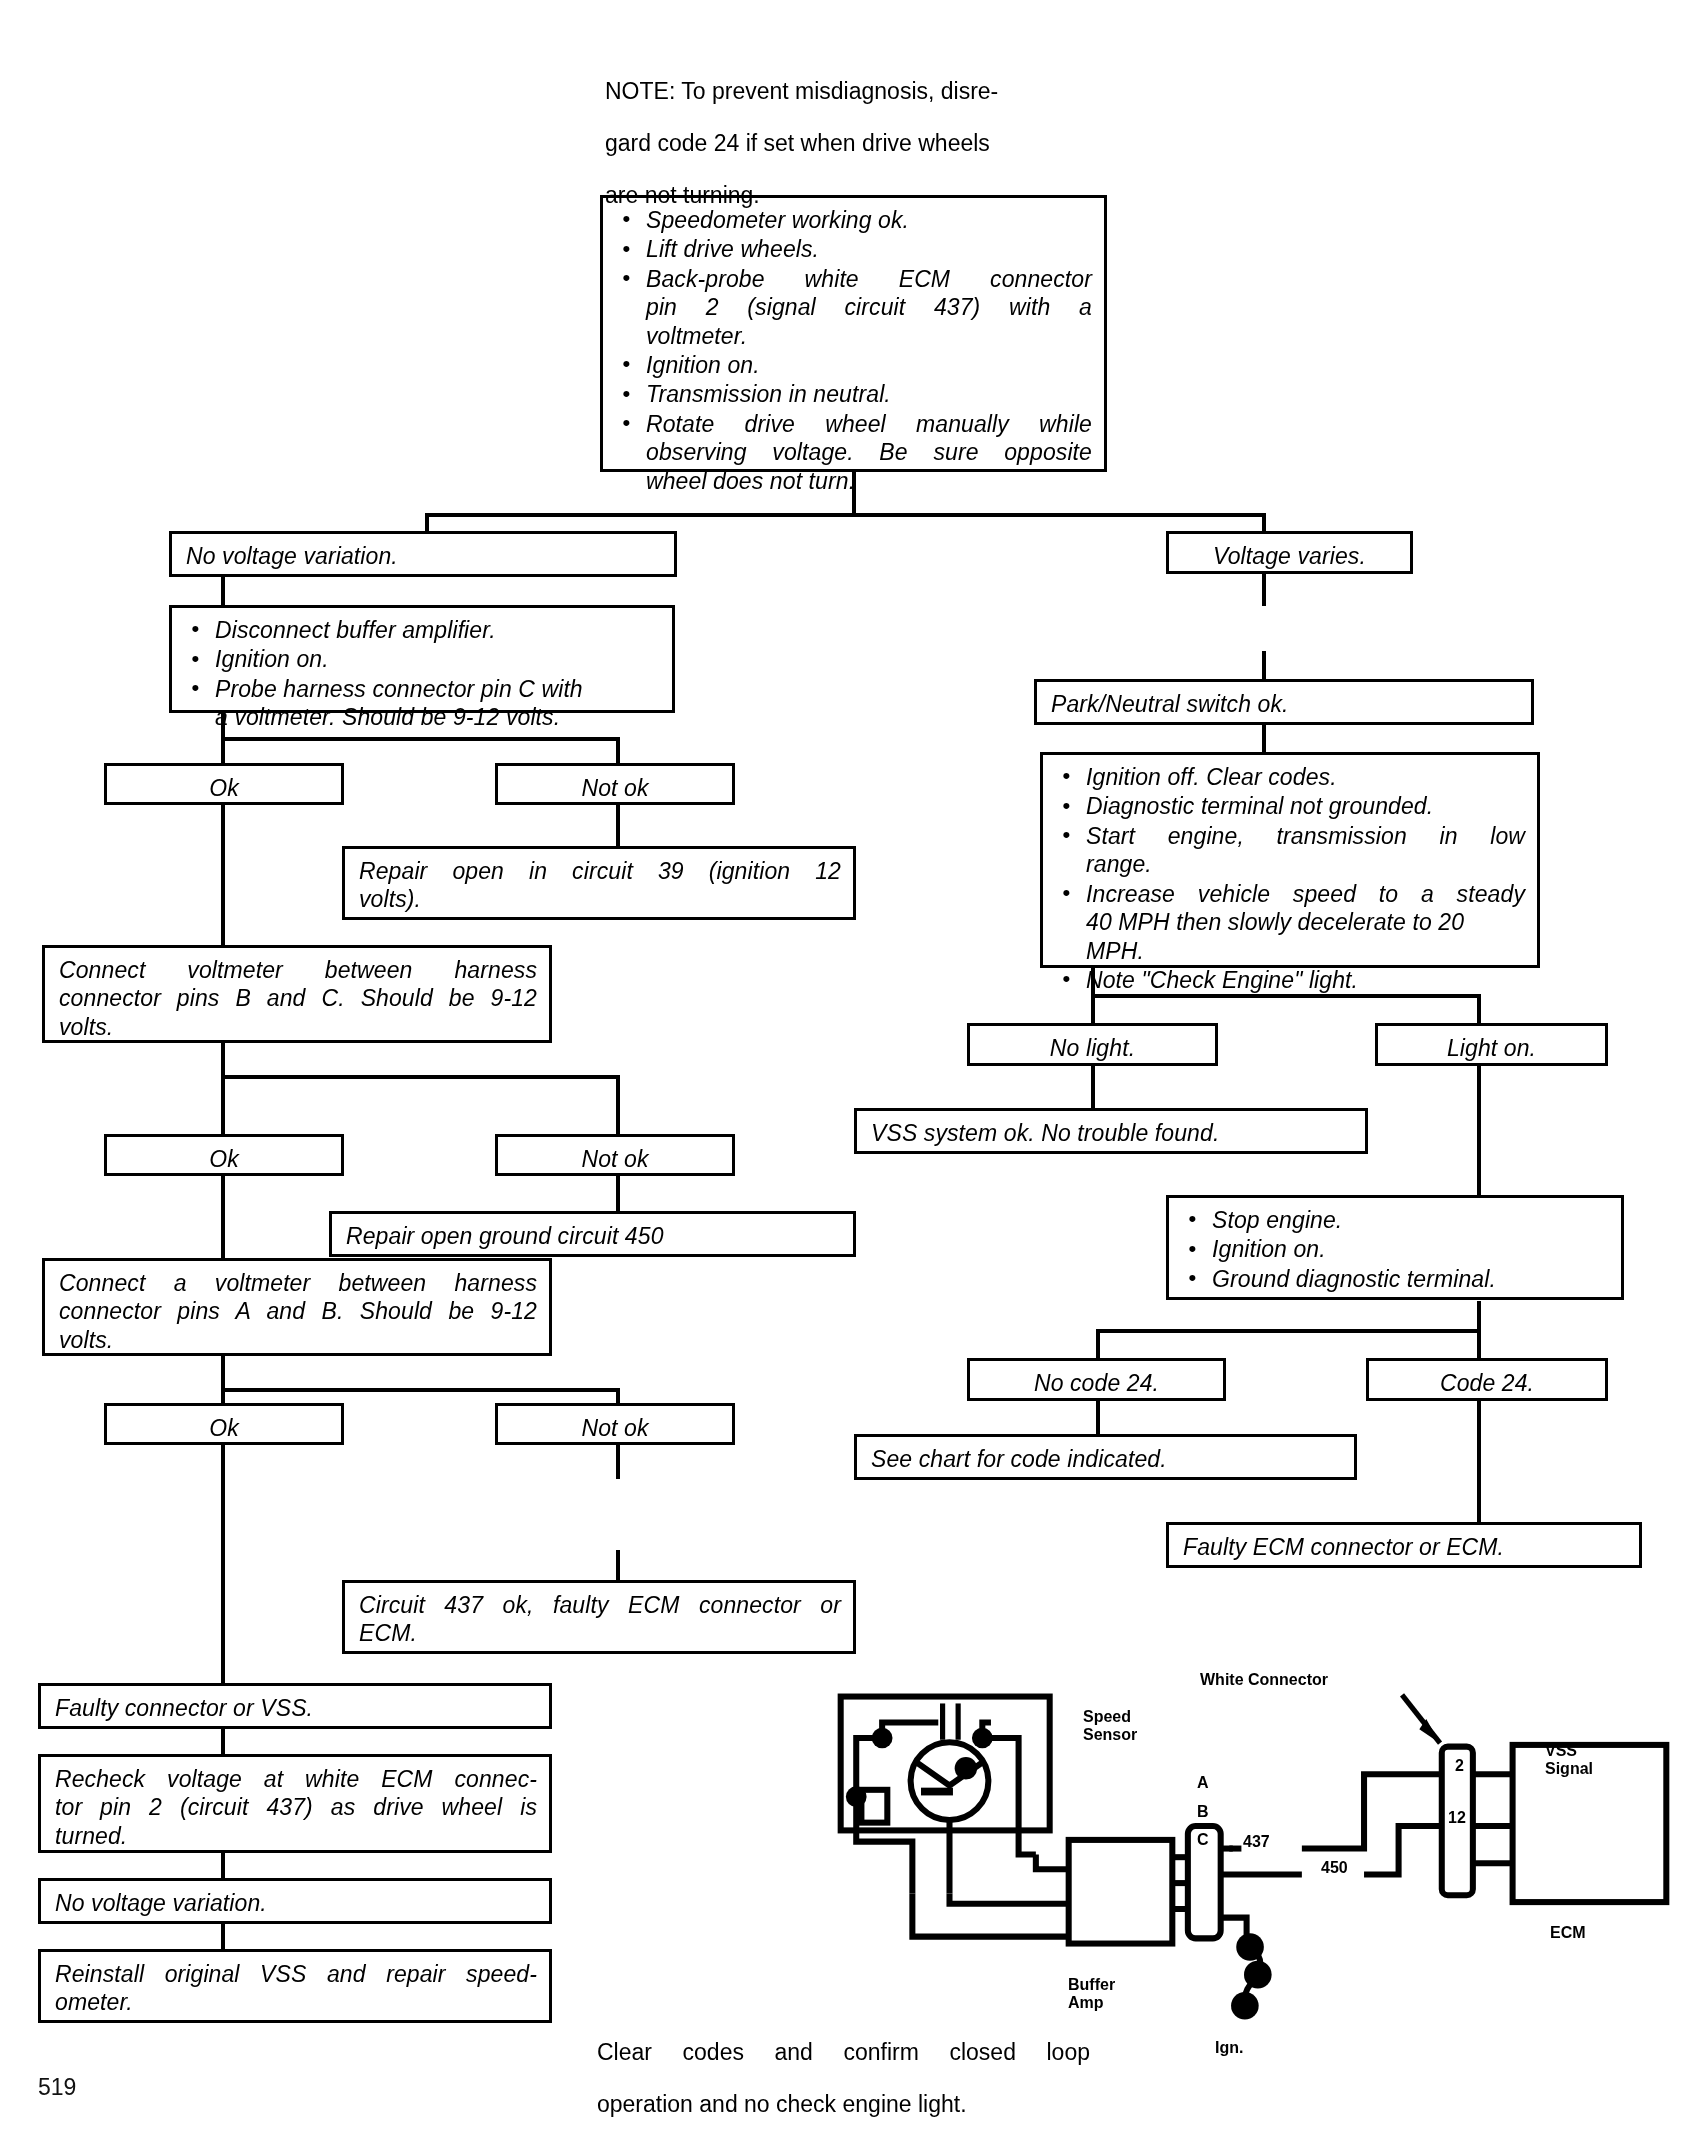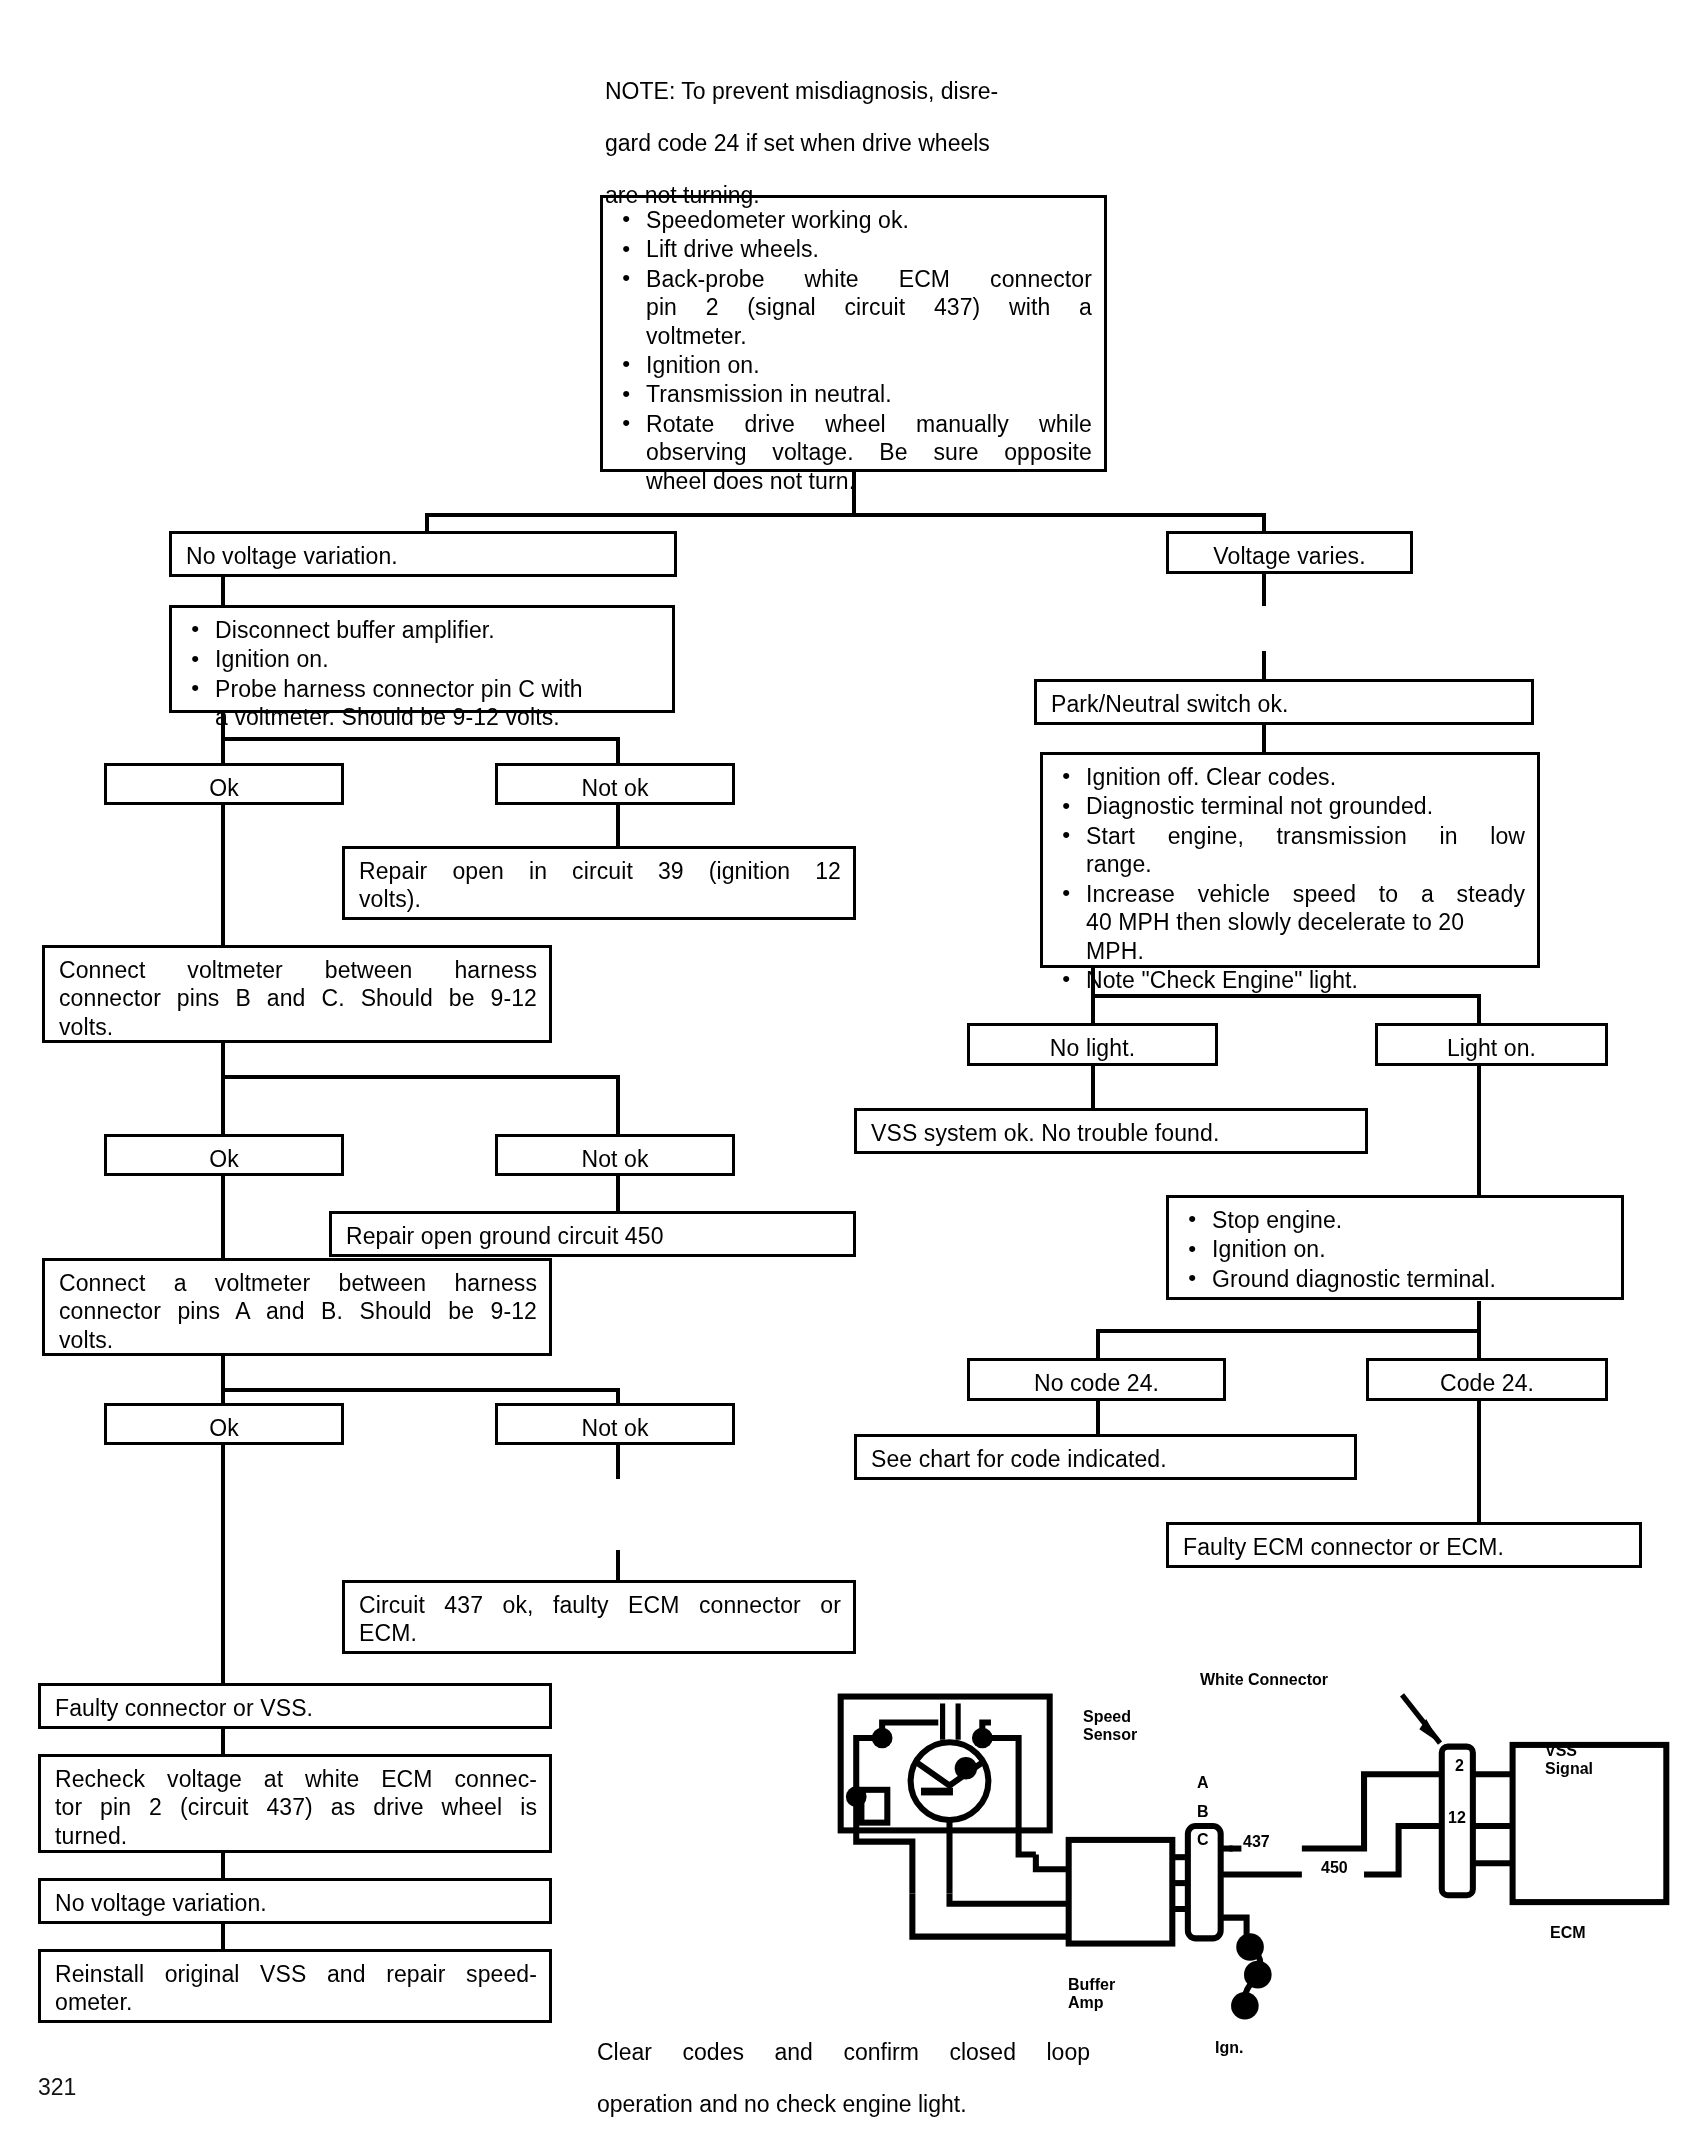--- a/index.html
+++ b/index.html
@@ -18,20 +18,21 @@
   .box{
     position:absolute;
     box-sizing:border-box;
     border:3.5px solid #000;
     background:#fff;
     font-size:23px;
     line-height:1.24;
     letter-spacing:0.1px;
     padding:7.8px 12px 7.8px 14px;
     z-index:5;
+    font-style:italic;
   }
   .box.center{ text-align:center; padding-left:7px; padding-right:7px; }
   .box p{margin:0;}
   
   ul.bl{
     list-style:none;
     margin:0;
     padding:0;
   }
   ul.bl li{
@@ -450,16 +451,16 @@
   </div>
   <div class="wlbl" style="left:1215px; top:2039px;">
     <span>Ign.</span>
   </div>
 
   <div class="txt" style="left:597px; top:2015px; width:493px;">
     <p style="text-align:justify;text-align-last:justify;">Clear codes and confirm closed loop</p>
     <p>operation and no check engine light.</p>
   </div>
 
-  <div class="pageno" style="left:38px; top:2074px;">321</div>
+  <div class="pageno" style="left:38px; top:2074px;">519</div>
 
 </div>
 
 
 </body></html>

